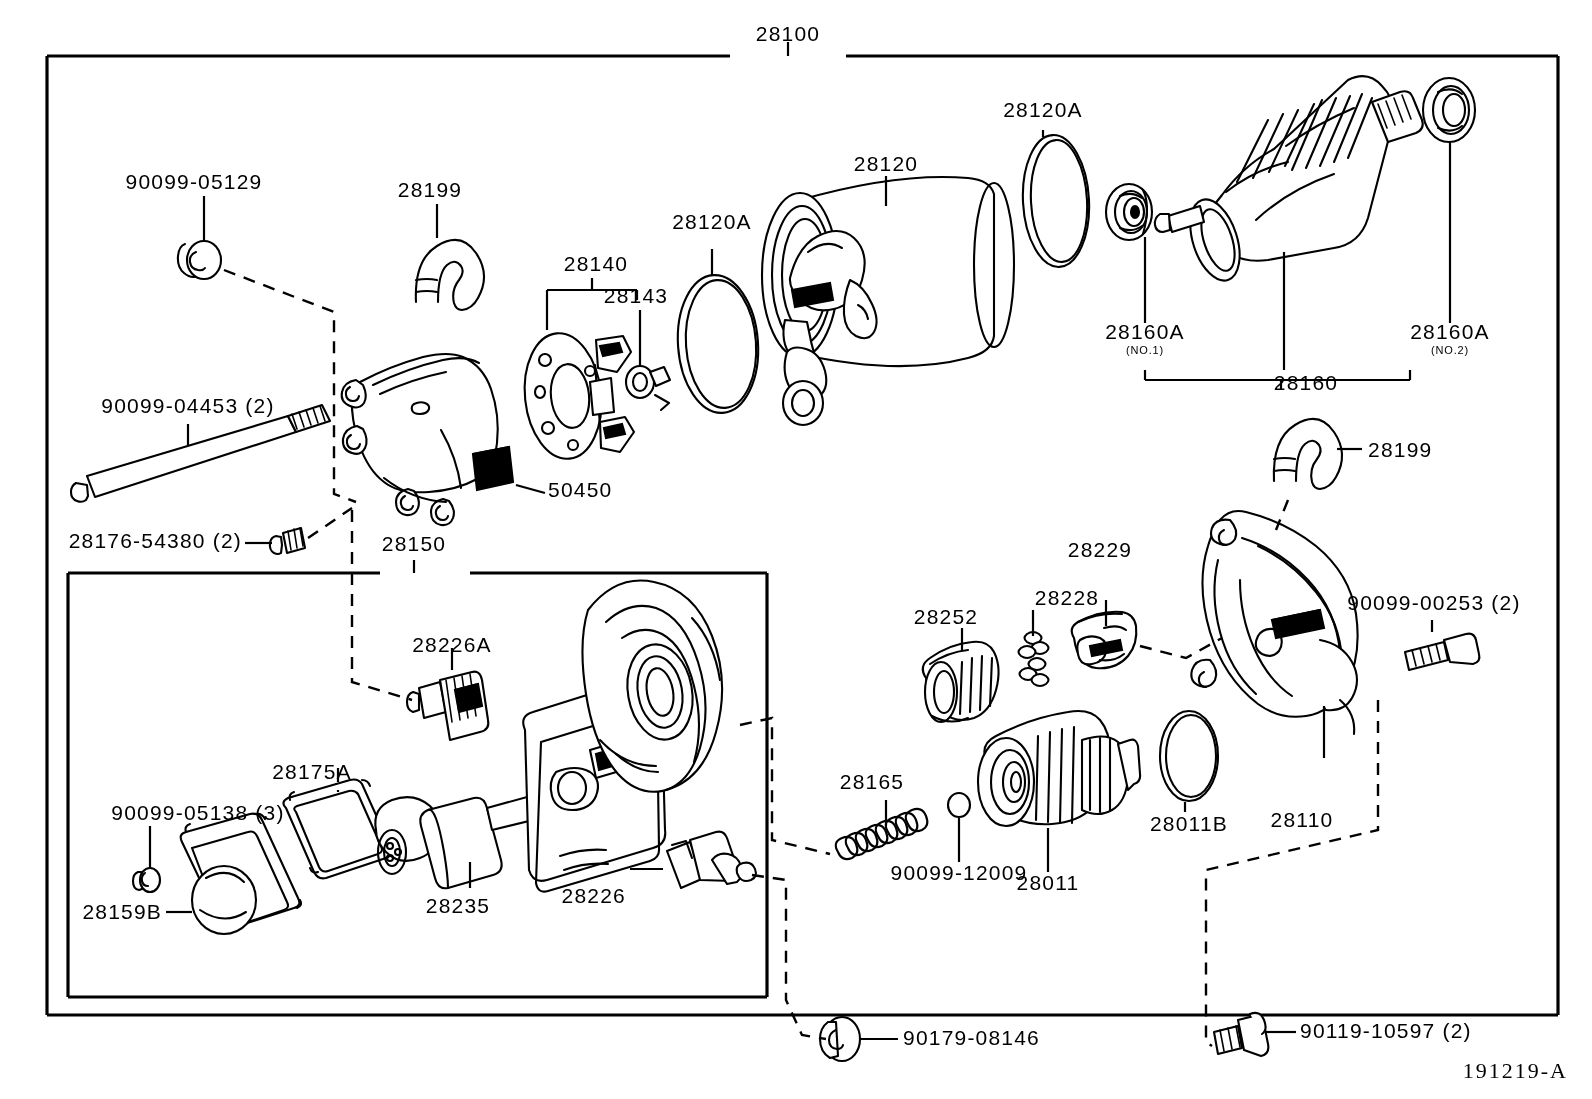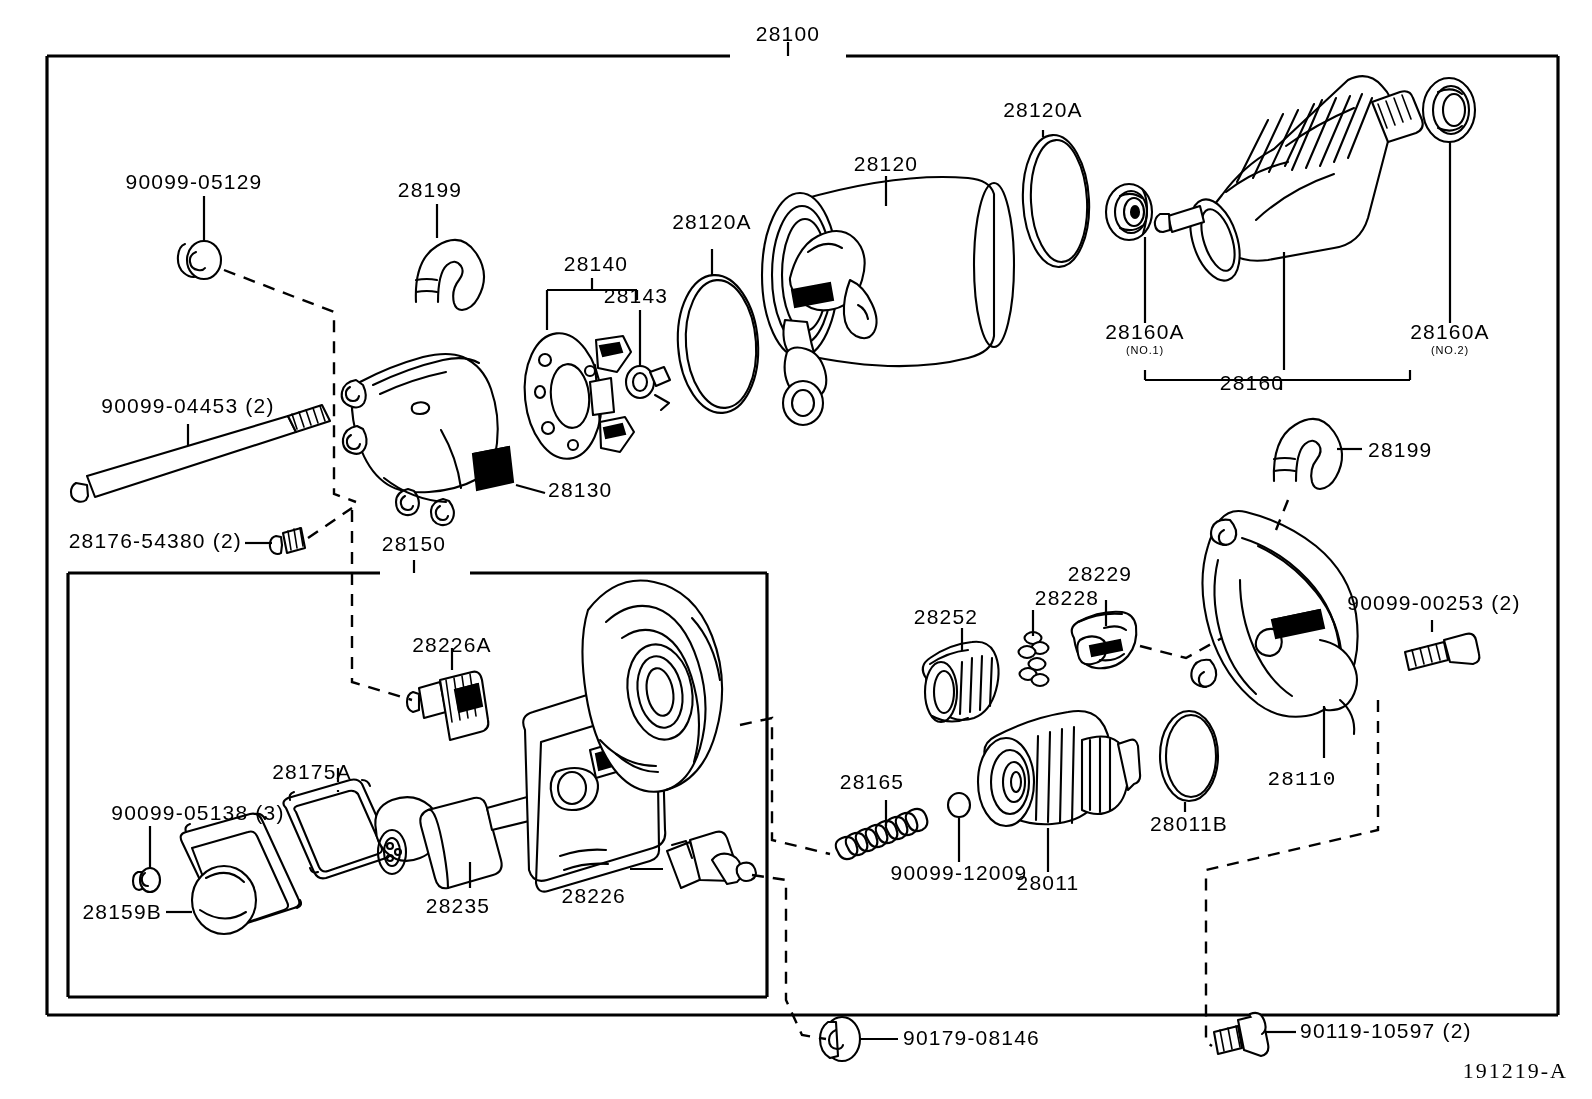--- a/index.html
+++ b/index.html
@@ -443,41 +443,41 @@
   <div class="lbl ctr" style="left:788px; top:22px;">28100</div>
 
   <div class="lbl ctr" style="left:194px; top:170px;">90099-05129</div>
 
   <div class="lbl ctr" style="left:430px; top:178px;">28199</div>
 
   <div class="lbl ctr" style="left:596px; top:252px;">28140</div>
 
   <div class="lbl ctr" style="left:636px; top:284px;">28143</div>
 
-  <div class="lbl" style="left:548px; top:478px;">28130</div>
+  <div class="lbl" style="left:548px; top:478px;">50450</div>
 
   <div class="lbl ctr" style="left:188px; top:394px;">90099-04453 (2)</div>
 
   <div class="lbl rgt" style="left:242px; top:529px;">28176-54380 (2)</div>
 
   <div class="lbl ctr" style="left:414px; top:532px;">28150</div>
 
   <div class="lbl ctr" style="left:712px; top:210px;">28120A</div>
 
   <div class="lbl ctr" style="left:886px; top:152px;">28120</div>
 
   <div class="lbl ctr" style="left:1043px; top:98px;">28120A</div>
 
   <div class="lbl ctr" style="left:1145px; top:320px;">28160A</div>
   <div class="lbl sub ctr" style="left:1145px; top:344px;">(NO.1)</div>
 
   <div class="lbl ctr" style="left:1450px; top:320px;">28160A</div>
   <div class="lbl sub ctr" style="left:1450px; top:344px;">(NO.2)</div>
 
-  <div class="lbl ctr" style="left:1252px; top:371px;text-align:center;">28160</div>
+  <div class="lbl ctr" style="left:1306px; top:371px;text-align:center;">28160</div>
 
   <div class="lbl" style="left:1368px; top:438px;">28199</div>
 
   <div class="lbl ctr" style="left:1434px; top:591px;">90099-00253 (2)</div>
 
   <div class="lbl ctr" style="left:452px; top:633px;">28226A</div>
 
   <div class="lbl ctr" style="left:312px; top:760px;">28175A</div>
 
   <div class="lbl ctr" style="left:198px; top:789px;margin-top:12px;">90099-05138 (3)</div>
@@ -493,23 +493,23 @@
   <div class="lbl ctr" style="left:959px; top:861px;">90099-12009</div>
 
   <div class="lbl ctr" style="left:1048px; top:871px;">28011</div>
 
   <div class="lbl ctr" style="left:1189px; top:812px;">28011B</div>
 
   <div class="lbl ctr" style="left:946px; top:605px;">28252</div>
 
   <div class="lbl ctr" style="left:1067px; top:586px;">28228</div>
 
-  <div class="lbl ctr" style="left:1100px; top:562px;">28229</div>
-
-  <div class="lbl ctr" style="left:1302px; top:768px;font-family:Liberation Mono, monospace;">28110</div>
+  <div class="lbl ctr" style="left:1100px; top:538px;">28229</div>
+
+  <div class="lbl ctr" style="left:1302px; top:808px;">28110</div>
 
   <div class="lbl" style="left:903px; top:1026px;">90179-08146</div>
 
   <div class="lbl" style="left:1300px; top:1019px;">90119-10597 (2)</div>
 
   <div class="lbl drawing-id rgt" style="left:1568px; top:1058px;">191219-A</div>
 
 </div>
 
 </body></html>

